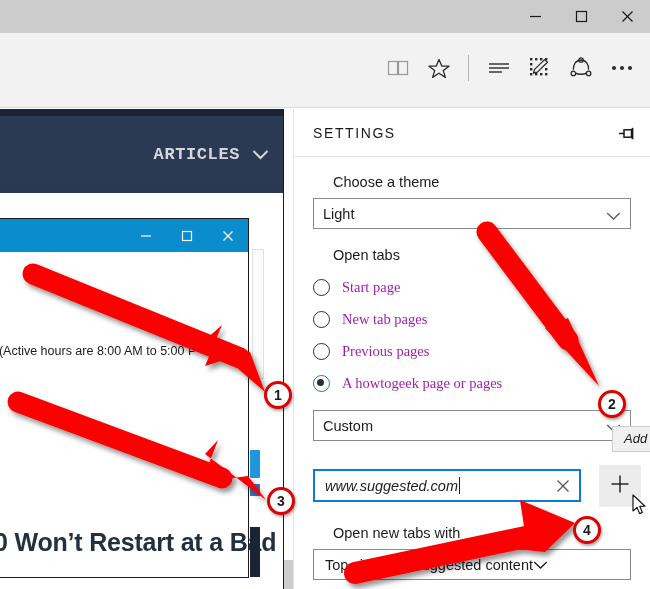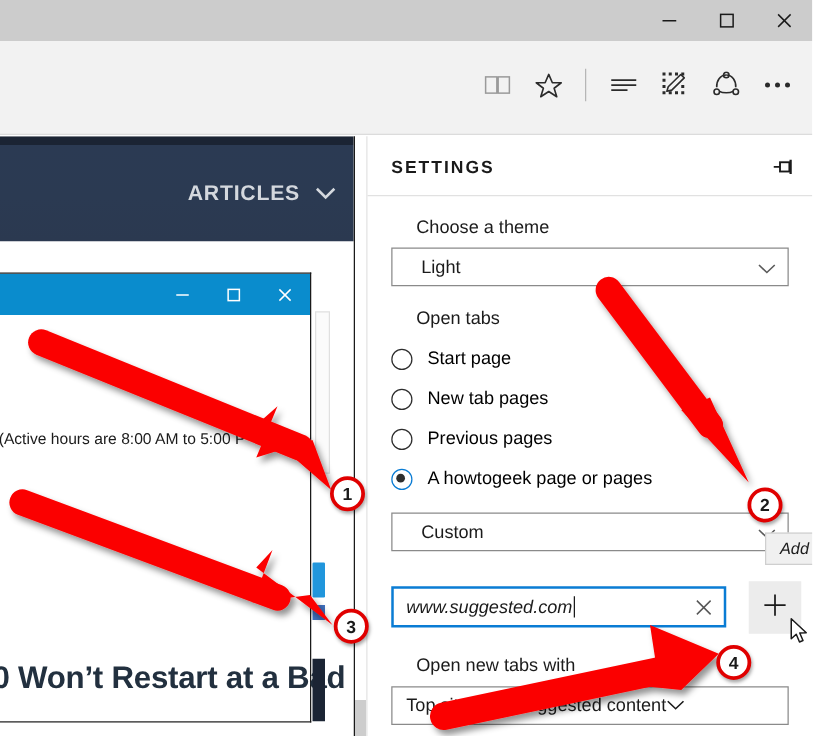--- a/index.html
+++ b/index.html
@@ -74,21 +74,21 @@
     width: 283px; height: 77px;
     background: linear-gradient(180deg,#2b3a53 0%, #2b3a52 55%, #2b3950 100%);
     display: flex; align-items: center; justify-content: flex-end;
     padding-right: 14px;
   }
   .site-nav-label {
     color: #d4d8de;
     font-size: 17px;
     font-weight: bold;
     letter-spacing: 0.6px;
-    font-family: Liberation Sans, sans-serif;
+    font-family: Liberation Mono, monospace;
   }
   .nav-chev {
     margin-left: 12px; color: #d4d8de;
     display: flex; align-items: center;
   }
 
   
   .embedded {
     position: absolute; left: 0; top: 109px;
     width: 249px; height: 360px;
@@ -165,21 +165,21 @@
     border-left: 1px solid #e4e4e4;
   }
   .settings-header {
     position: absolute; left: 0; top: 0;
     width: 356px; height: 48px;
     border-bottom: 1px solid #e1e1e1;
     display: flex; align-items: center;
     padding: 0 19px;
   }
   .settings-title {
-    font-size: 14px; font-weight: bold;
+    font-size: 14px; font-weight: normal;
     letter-spacing: 1.6px; color: #1a1a1a;
   }
   .pin-btn {
     position: absolute; right: 10px; top: 12px;
     width: 26px; height: 24px;
     display: flex; align-items: center; justify-content: center;
     color: #1a1a1a;
   }
 
   .settings-body {
@@ -192,21 +192,21 @@
     font-size: 14.5px; color: #1b1b1b;
     margin-bottom: 8px;
     margin-left: 20px;
   }
   .select {
     position: relative;
     width: 318px; height: 31px;
     border: 1px solid #8a8a8a;
     background: #ffffff;
     display: flex; align-items: center;
-    padding: 0 23px;
+    padding: 0 9px;
     font-size: 14.5px; color: #1b1b1b;
   }
   .select .chev {
     position: absolute; right: 9px; top: 9px;
     color: #5a5a5a;
   }
   .gap-a { height: 18px; }
   .gap-b { height: 11px; }
 
   .radio-row {
@@ -226,21 +226,21 @@
     border-color: #0a7cd4;
     border-width: 1.8px;
   }
   .radio.checked::after {
     content: ""; position: absolute;
     left: 3.2px; top: 3.2px;
     width: 7.2px; height: 7.2px;
     border-radius: 50%;
     background: #2e2e2e;
   }
-  .radio-label { font-size: 14.5px; color: #000000; }
+  .radio-label { font-size: 14.5px; color: #a21caf; font-family: Liberation Serif, serif; }
 
   .url-row {
     position: relative;
     display: flex; 
     width: 318px; height: 36px; font-style: italic;
   }
   .url-input {
     position: relative;
     width: 268px; height: 33px;
     border: 2px solid #0a7cd4;

